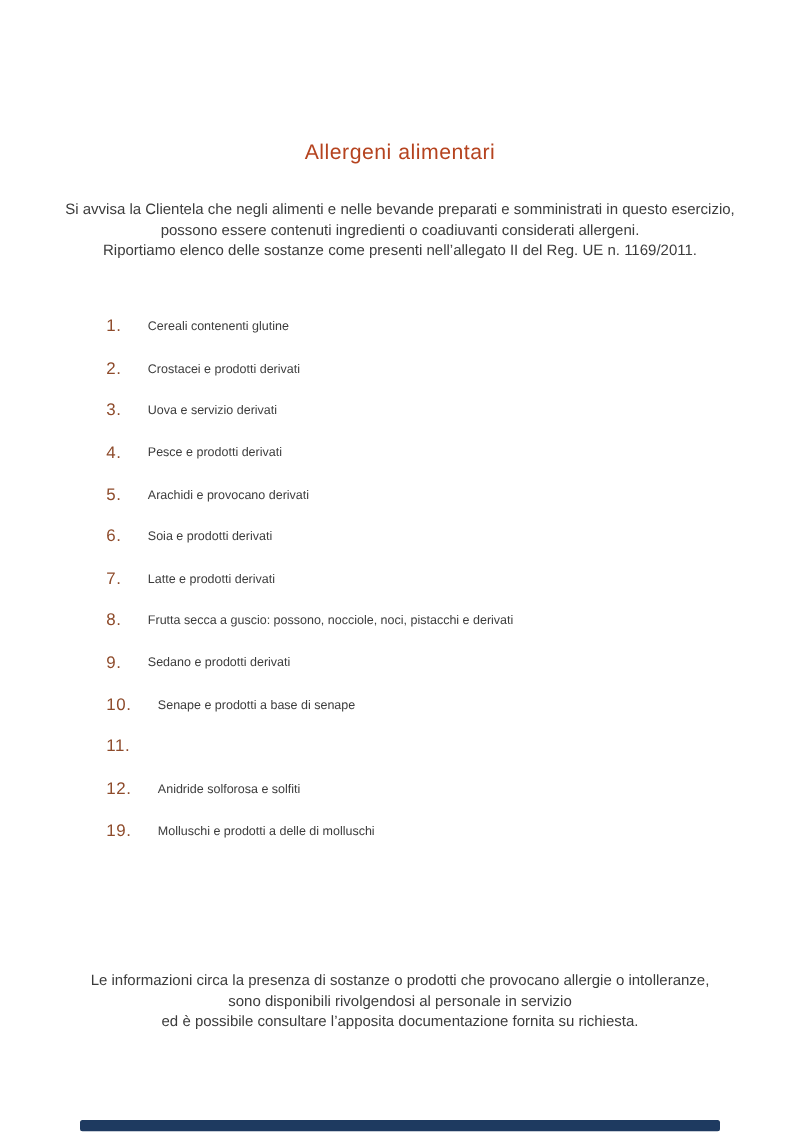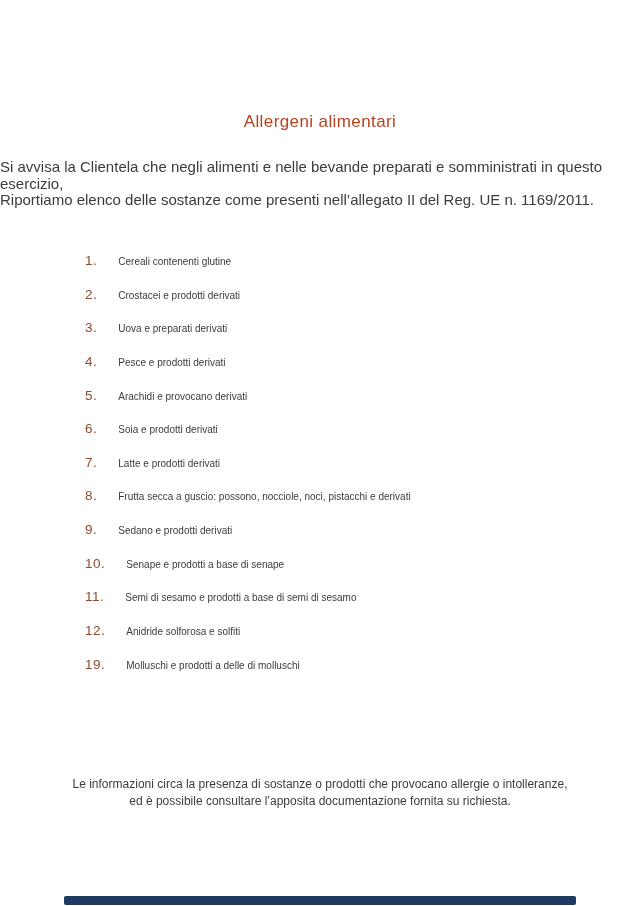--- a/index.html
+++ b/index.html
@@ -32,22 +32,22 @@
     font-size: 17px;
     line-height: 23px;
     letter-spacing: 0.4px;
     color: var(--title-color);
   }
   .intro {
     position: absolute;
     top: 159px;
     left: 0;
     width: 640px;
-    text-align: left;
-    font-size: 15px;
+    text-align: center;
+    font-size: 12px;
     line-height: 16.5px;
     color: var(--body-color);
   }
   .allergen-list {
     position: absolute;
     top: 253px;
     left: 85px;
     width: 500px;
   }
   .allergen-row {
@@ -92,35 +92,36 @@
 </style>
 </head>
 <body>
 
 <div class="page">
 
   <div class="doc-title">Allergeni alimentari</div>
 
   <div class="intro">
     <div>Si avvisa la Clientela che negli alimenti e nelle bevande preparati e somministrati in questo esercizio,</div>
+    <div>possono essere contenuti ingredienti o coadiuvanti considerati allergeni.</div>
     <div>Riportiamo elenco delle sostanze come presenti nell’allegato II del Reg. UE n. 1169/2011.</div>
   </div>
 
   <div class="allergen-list">
     <div class="allergen-row">
       <span class="allergen-num">1.</span>
       <span class="allergen-label">Cereali contenenti glutine</span>
     </div>
     <div class="allergen-row">
       <span class="allergen-num">2.</span>
       <span class="allergen-label">Crostacei e prodotti derivati</span>
     </div>
     <div class="allergen-row">
       <span class="allergen-num">3.</span>
-      <span class="allergen-label">Uova e preparati derivati</span>
+      <span class="allergen-label">Uova e servizio derivati</span>
     </div>
     <div class="allergen-row">
       <span class="allergen-num">4.</span>
       <span class="allergen-label">Pesce e prodotti derivati</span>
     </div>
     <div class="allergen-row">
       <span class="allergen-num">5.</span>
       <span class="allergen-label">Arachidi e provocano derivati</span>
     </div>
     <div class="allergen-row">
@@ -138,32 +139,32 @@
     <div class="allergen-row">
       <span class="allergen-num">9.</span>
       <span class="allergen-label">Sedano e prodotti derivati</span>
     </div>
     <div class="allergen-row">
       <span class="allergen-num">10.</span>
       <span class="allergen-label">Senape e prodotti a base di senape</span>
     </div>
     <div class="allergen-row">
       <span class="allergen-num">11.</span>
-      <span class="allergen-label">Semi di sesamo e prodotti a base di semi di sesamo</span>
     </div>
     <div class="allergen-row">
       <span class="allergen-num">12.</span>
       <span class="allergen-label">Anidride solforosa e solfiti</span>
     </div>
     <div class="allergen-row">
       <span class="allergen-num">19.</span>
       <span class="allergen-label">Molluschi e prodotti a delle di molluschi</span>
     </div>
   </div>
 
   <div class="footer-note">
     <div>Le informazioni circa la presenza di sostanze o prodotti che provocano allergie o intolleranze,</div>
+    <div>sono disponibili rivolgendosi al personale in servizio</div>
     <div>ed è possibile consultare l’apposita documentazione fornita su richiesta.</div>
   </div>
 
   <div class="bottom-bar"></div>
 
 </div>
 
 </body></html>

